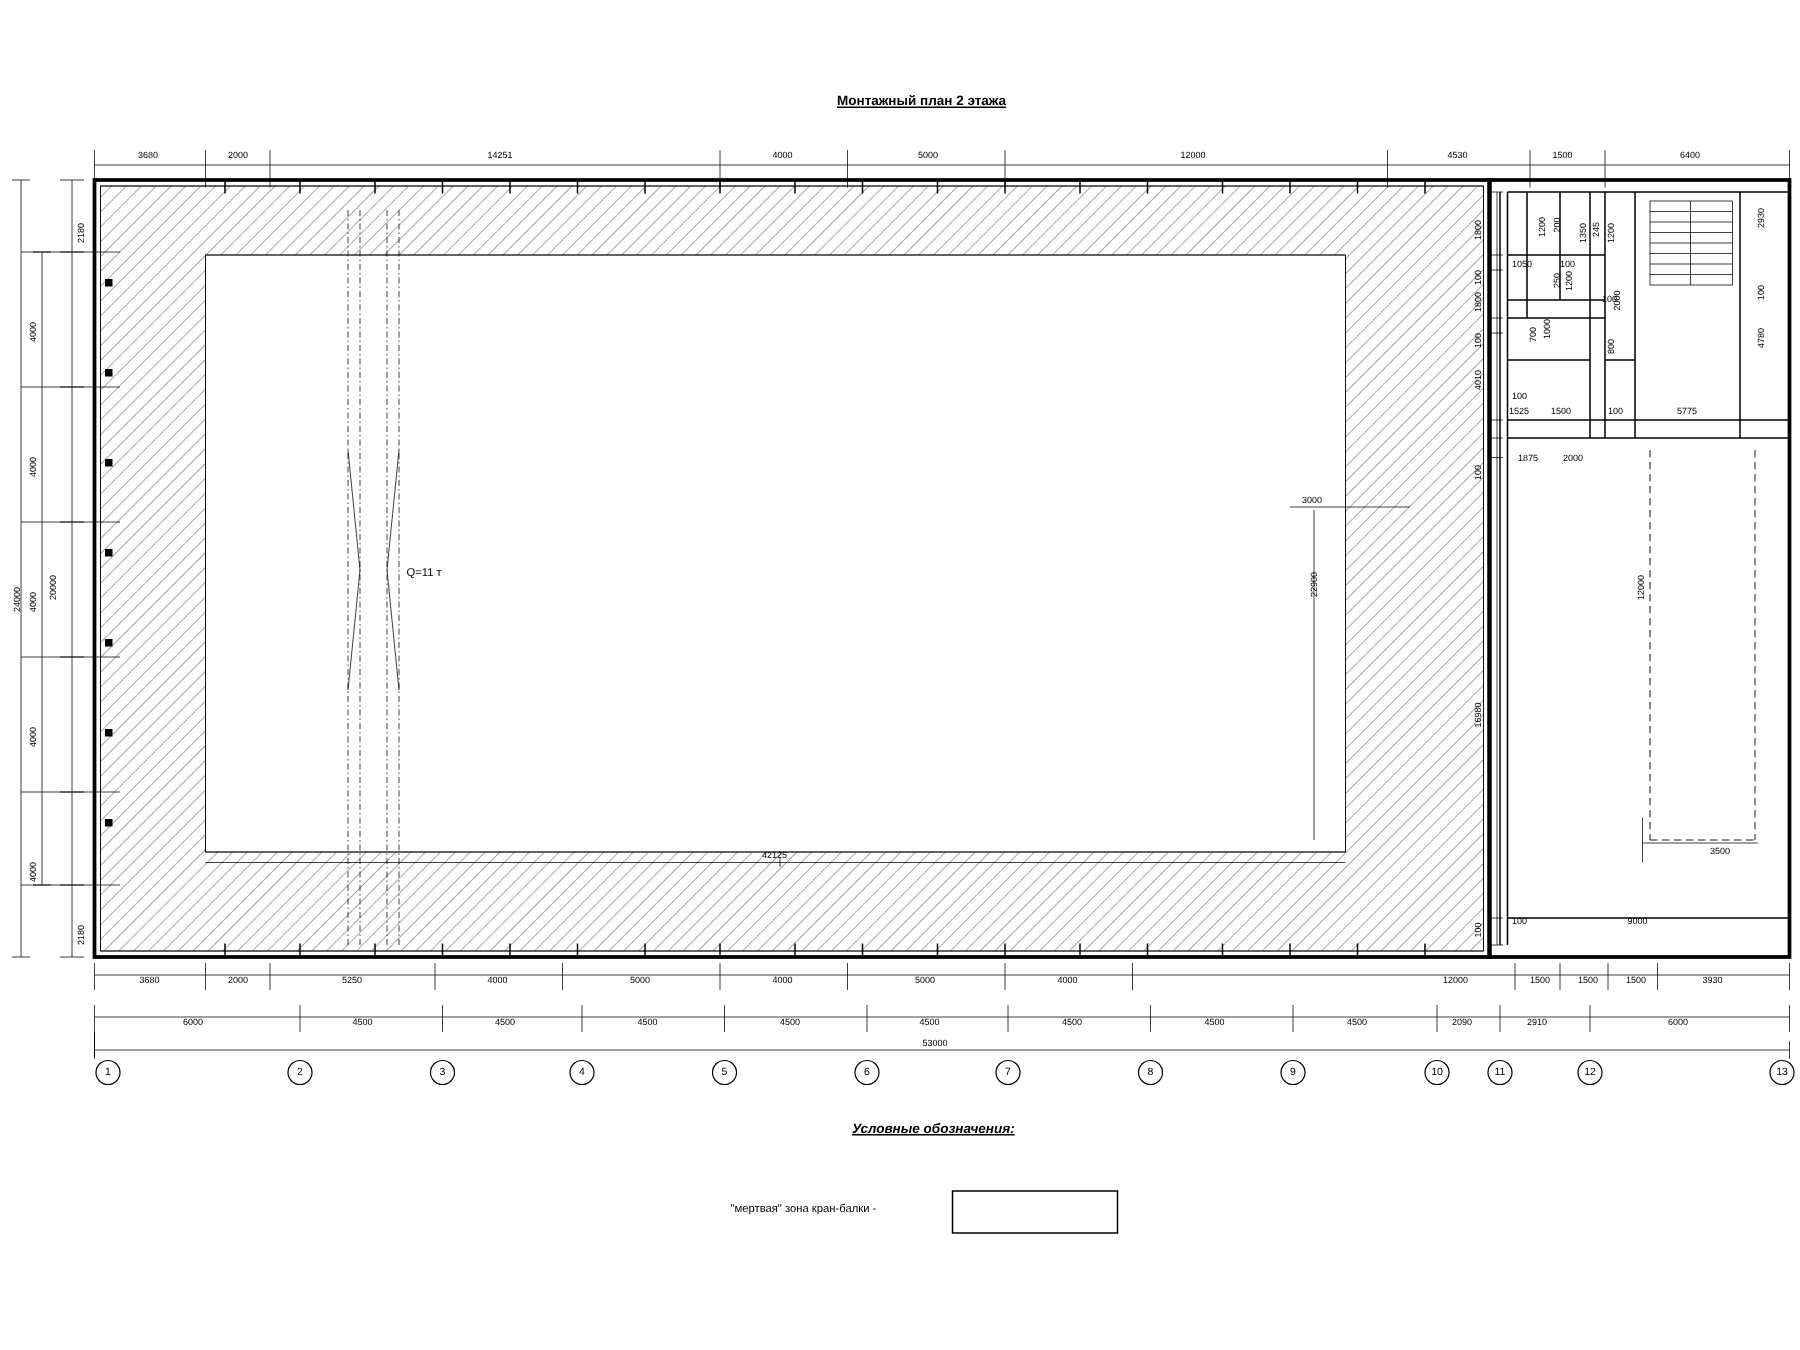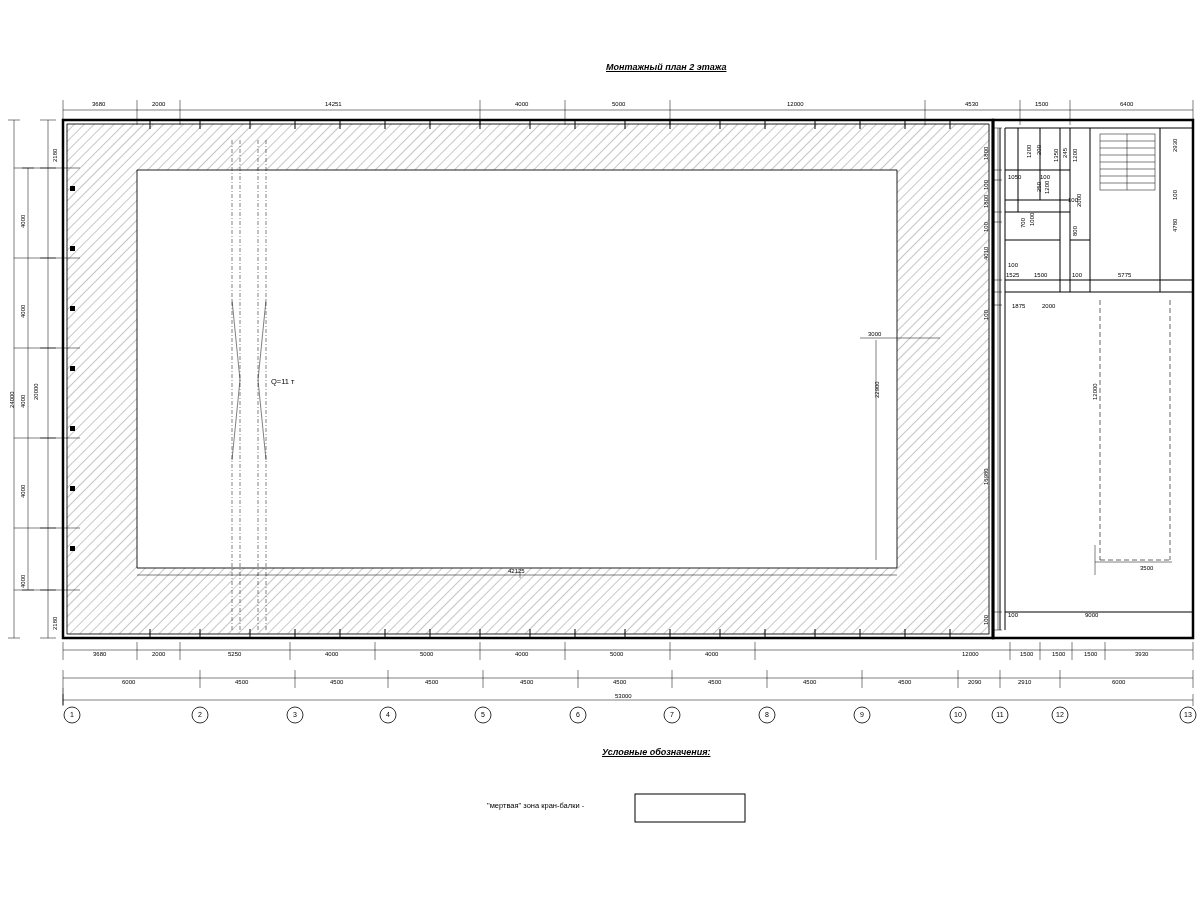--- a/index.html
+++ b/index.html
@@ -1,18 +1,18 @@
 <!DOCTYPE html>
 <html><head>
 <meta charset="utf-8">
 <style>
   html,body{margin:0;padding:0;background:#ffffff;}
   body{width:1200px;height:900px;position:relative;font-family:"Liberation Sans",sans-serif;color:#000;overflow:hidden;}
   .stage{position:absolute;left:0;top:0;width:1200px;height:900px;}
-  .title{position:absolute;font-size:9px;font-style:italic;font-weight:bold;text-decoration:underline;white-space:nowrap;margin-left:48px;}
+  .title{position:absolute;font-size:9px;font-weight:bold;text-decoration:underline;white-space:nowrap;}
   .lbl{position:absolute;font-size:6px;white-space:nowrap;line-height:1;}
   .lbl.v{transform-origin:0 0;transform:rotate(-90deg);}
   .big{font-size:7.5px;}
   .legend-text{position:absolute;font-size:7.5px;white-space:nowrap;}
   .legend-title{position:absolute;font-size:9px;font-style:italic;font-weight:bold;text-decoration:underline;white-space:nowrap;}
   svg{position:absolute;left:0;top:0;}
   .ln{stroke:#000;fill:none;}
   .thin{stroke-width:0.5;}
   .med{stroke-width:1;}
   .thick{stroke-width:2.5;}
@@ -380,16 +380,16 @@
   <div class="lbl" style="left:1034px;top:272px;">1500</div>
   <div class="lbl" style="left:1072px;top:272px;">100</div>
   <div class="lbl" style="left:1118px;top:272px;">5775</div>
   <div class="lbl" style="left:1012px;top:303px;">1875</div>
   <div class="lbl" style="left:1042px;top:303px;">2000</div>
   <div class="lbl v" style="left:1092px;top:400px;">12000</div>
   <div class="lbl" style="left:1140px;top:565px;">3500</div>
   <div class="lbl" style="left:1085px;top:612px;">9000</div>
   <div class="lbl" style="left:1008px;top:612px;">100</div>
 
-  <div class="legend-title" style="left:602px;top:747px;">Условные обозначения:</div>
+  <div class="legend-title" style="left:568px;top:747px;">Условные обозначения:</div>
   <div class="legend-text" style="left:487px;top:801px;">"мертвая" зона кран-балки -</div>
 
 </div>
 
 </body></html>

